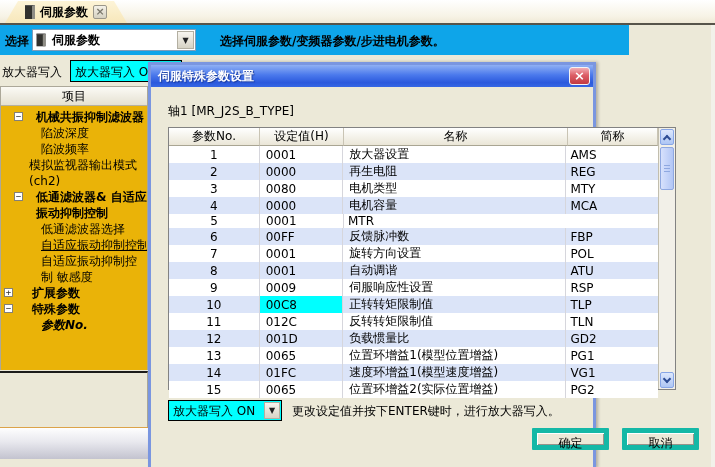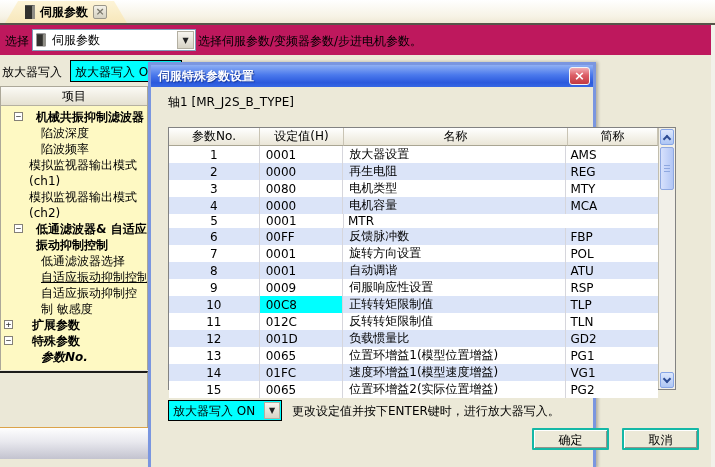--- a/index.html
+++ b/index.html
@@ -27,49 +27,49 @@
     width:10px; height:14px; background:#32312e;
     border-right:3px solid #8f8d86; border-top:1px solid #555;
   }
   .tab-close {
     width:14px; height:14px; border:1px solid #9a968a; border-radius:2px;
     background:linear-gradient(#f4f1e8,#d5d1c2);
     color:#7a776c; font-weight:bold; font-size:11px; line-height:11px; text-align:center;
   }
 
   
-  .row1 { position:absolute; left:0; top:25px; width:715px; height:30px; background:#be185d; }
+  .row1 { position:absolute; left:0; top:25px; width:629px; height:30px; background:#0ea5e9;font-weight:bold; }
   .row1-label { position:absolute; left:5px; top:8px; }
   .combo {
     position:absolute; height:22px; background:#fff; border:1px solid #7f9db9;
     display:flex; align-items:center;
   }
   .combo-main { left:32px; top:4px; width:164px; }
   .combo-text { padding-left:4px; }
   .combo-btn {
     position:absolute; right:1px; top:1px; bottom:1px; width:17px;
     background:linear-gradient(#f7f5ef,#d7d3c5);
     border:1px solid #b3afa1; display:flex; align-items:center; justify-content:center;
     font-size:8px; color:#222;
   }
   .combo-main .drive-icon { margin:0 2px 0 3px; transform:scale(.9); }
-  .row1-hint { position:absolute; left:198px; top:8px; }
+  .row1-hint { position:absolute; left:220px; top:8px; }
 
   .row2 { position:absolute; left:0; top:55px; width:715px; height:31px; background:#ece9d8; }
   .row2-label { position:absolute; left:2px; top:9px; }
   .combo-cyan-toolbar {
     position:absolute; left:70px; top:5px; width:112px; height:22px;
     background:#00ffff; border:1px solid #000; padding:3px 0 0 4px; overflow:hidden;
     white-space:nowrap;
   }
 
   
   .treepanel {
     position:absolute; left:0; top:86px; width:148px; height:284px;
-    background:#fef9c3; border:1px solid #aca899; border-bottom:none;
+    background:#eab308; border:1px solid #aca899; border-bottom:none;
   }
   .tree-header {
     height:19px; text-align:center; line-height:18px;
     background:linear-gradient(#fbfaf5,#e5e1d1);
     border-bottom:1px solid #b5b1a1;
   }
   .tree-items { padding-top:3px; }
   .titem { position:relative; line-height:16px; }
   .titem.b .lbl { font-weight:bold;margin-left:7px; }
   .titem.i .lbl { font-style:italic; }
@@ -108,21 +108,21 @@
     height:22px; display:flex; align-items:center; padding:0 3px 0 7px;
     background:linear-gradient(180deg,#8fb0f4 0%,#4b79ec 45%,#2b59dd 80%,#3667e4 100%);
   }
   .title-text { color:#fff; font-weight:bold; flex:1; text-shadow:1px 1px 1px #1a3a9a; }
   .dlg-close {
     width:21px; height:18px; border:1px solid #f4f4f4; border-radius:3px;
     background:linear-gradient(#f2aeb4 0%,#dd5e66 45%,#c23a42 100%);
     color:#fff; font-weight:bold; text-align:center; line-height:16px; font-size:13px;
   }
   .dlg-body { position:relative; height:calc(100% - 22px); }
-  .axis { position:absolute; left:17px; top:7px;text-align:right; }
+  .axis { position:absolute; left:17px; top:16px;text-align:right; }
 
   
   .ptable {
     position:absolute; left:17px; top:40px; width:508px; height:263px;
     border:1px solid #828282; background:#fff;
   }
   .thead { display:flex; height:18px; }
   .hcell {
     background:linear-gradient(#ffffff,#eae6d7);
     border-right:1px solid #c9c4b4; border-bottom:1px solid #a9a593;
@@ -168,21 +168,21 @@
   .dlg-combo {
     position:absolute; left:17px; top:313px; width:114px; height:21px;
     background:#00ffff; border:1px solid #000; padding:2px 0 0 4px; overflow:hidden;
     white-space:nowrap;
   }
   .dlg-combo .combo-btn { width:16px; font-size:8px; }
   .dlg-hint { position:absolute; left:141px; top:316px; }
 
   .btn {
     position:absolute; width:77px; height:22px; background:#ece9d8;
-    border:2px solid #14b8a6; border-radius:1px;
+    border:5px solid #14b8a6; border-radius:1px;
     box-shadow:inset 1px 1px 0 #ffffff, inset -1px -1px 0 #96938a;
     text-align:center; line-height:20px;
   }
   .btn-ok { left:381px; top:341px; }
   .btn-cancel { left:471px; top:341px;text-align:center; }
 </style>
 </head>
 <body>
 
 <div class="tabstrip">
@@ -215,23 +215,20 @@
         <span class="exp">−</span>
         <span class="lbl">机械共振抑制滤波器</span>
       </div>
       <div class="titem d2">
         <span class="lbl">陷波深度</span>
       </div>
       <div class="titem d2">
         <span class="lbl">陷波频率</span>
       </div>
       <div class="titem d1">
-        <span class="lbl">模拟监视器输出模式 (ch1)</span>
-      </div>
-      <div class="titem d1">
         <span class="lbl">模拟监视器输出模式 (ch2)</span>
       </div>
       <div class="titem d1 b">
         <span class="exp">−</span>
         <span class="lbl">低通滤波器&amp; 自适应 振动抑制控制</span>
       </div>
       <div class="titem d2">
         <span class="lbl">低通滤波器选择</span>
       </div>
       <div class="titem d2 nowrap">

